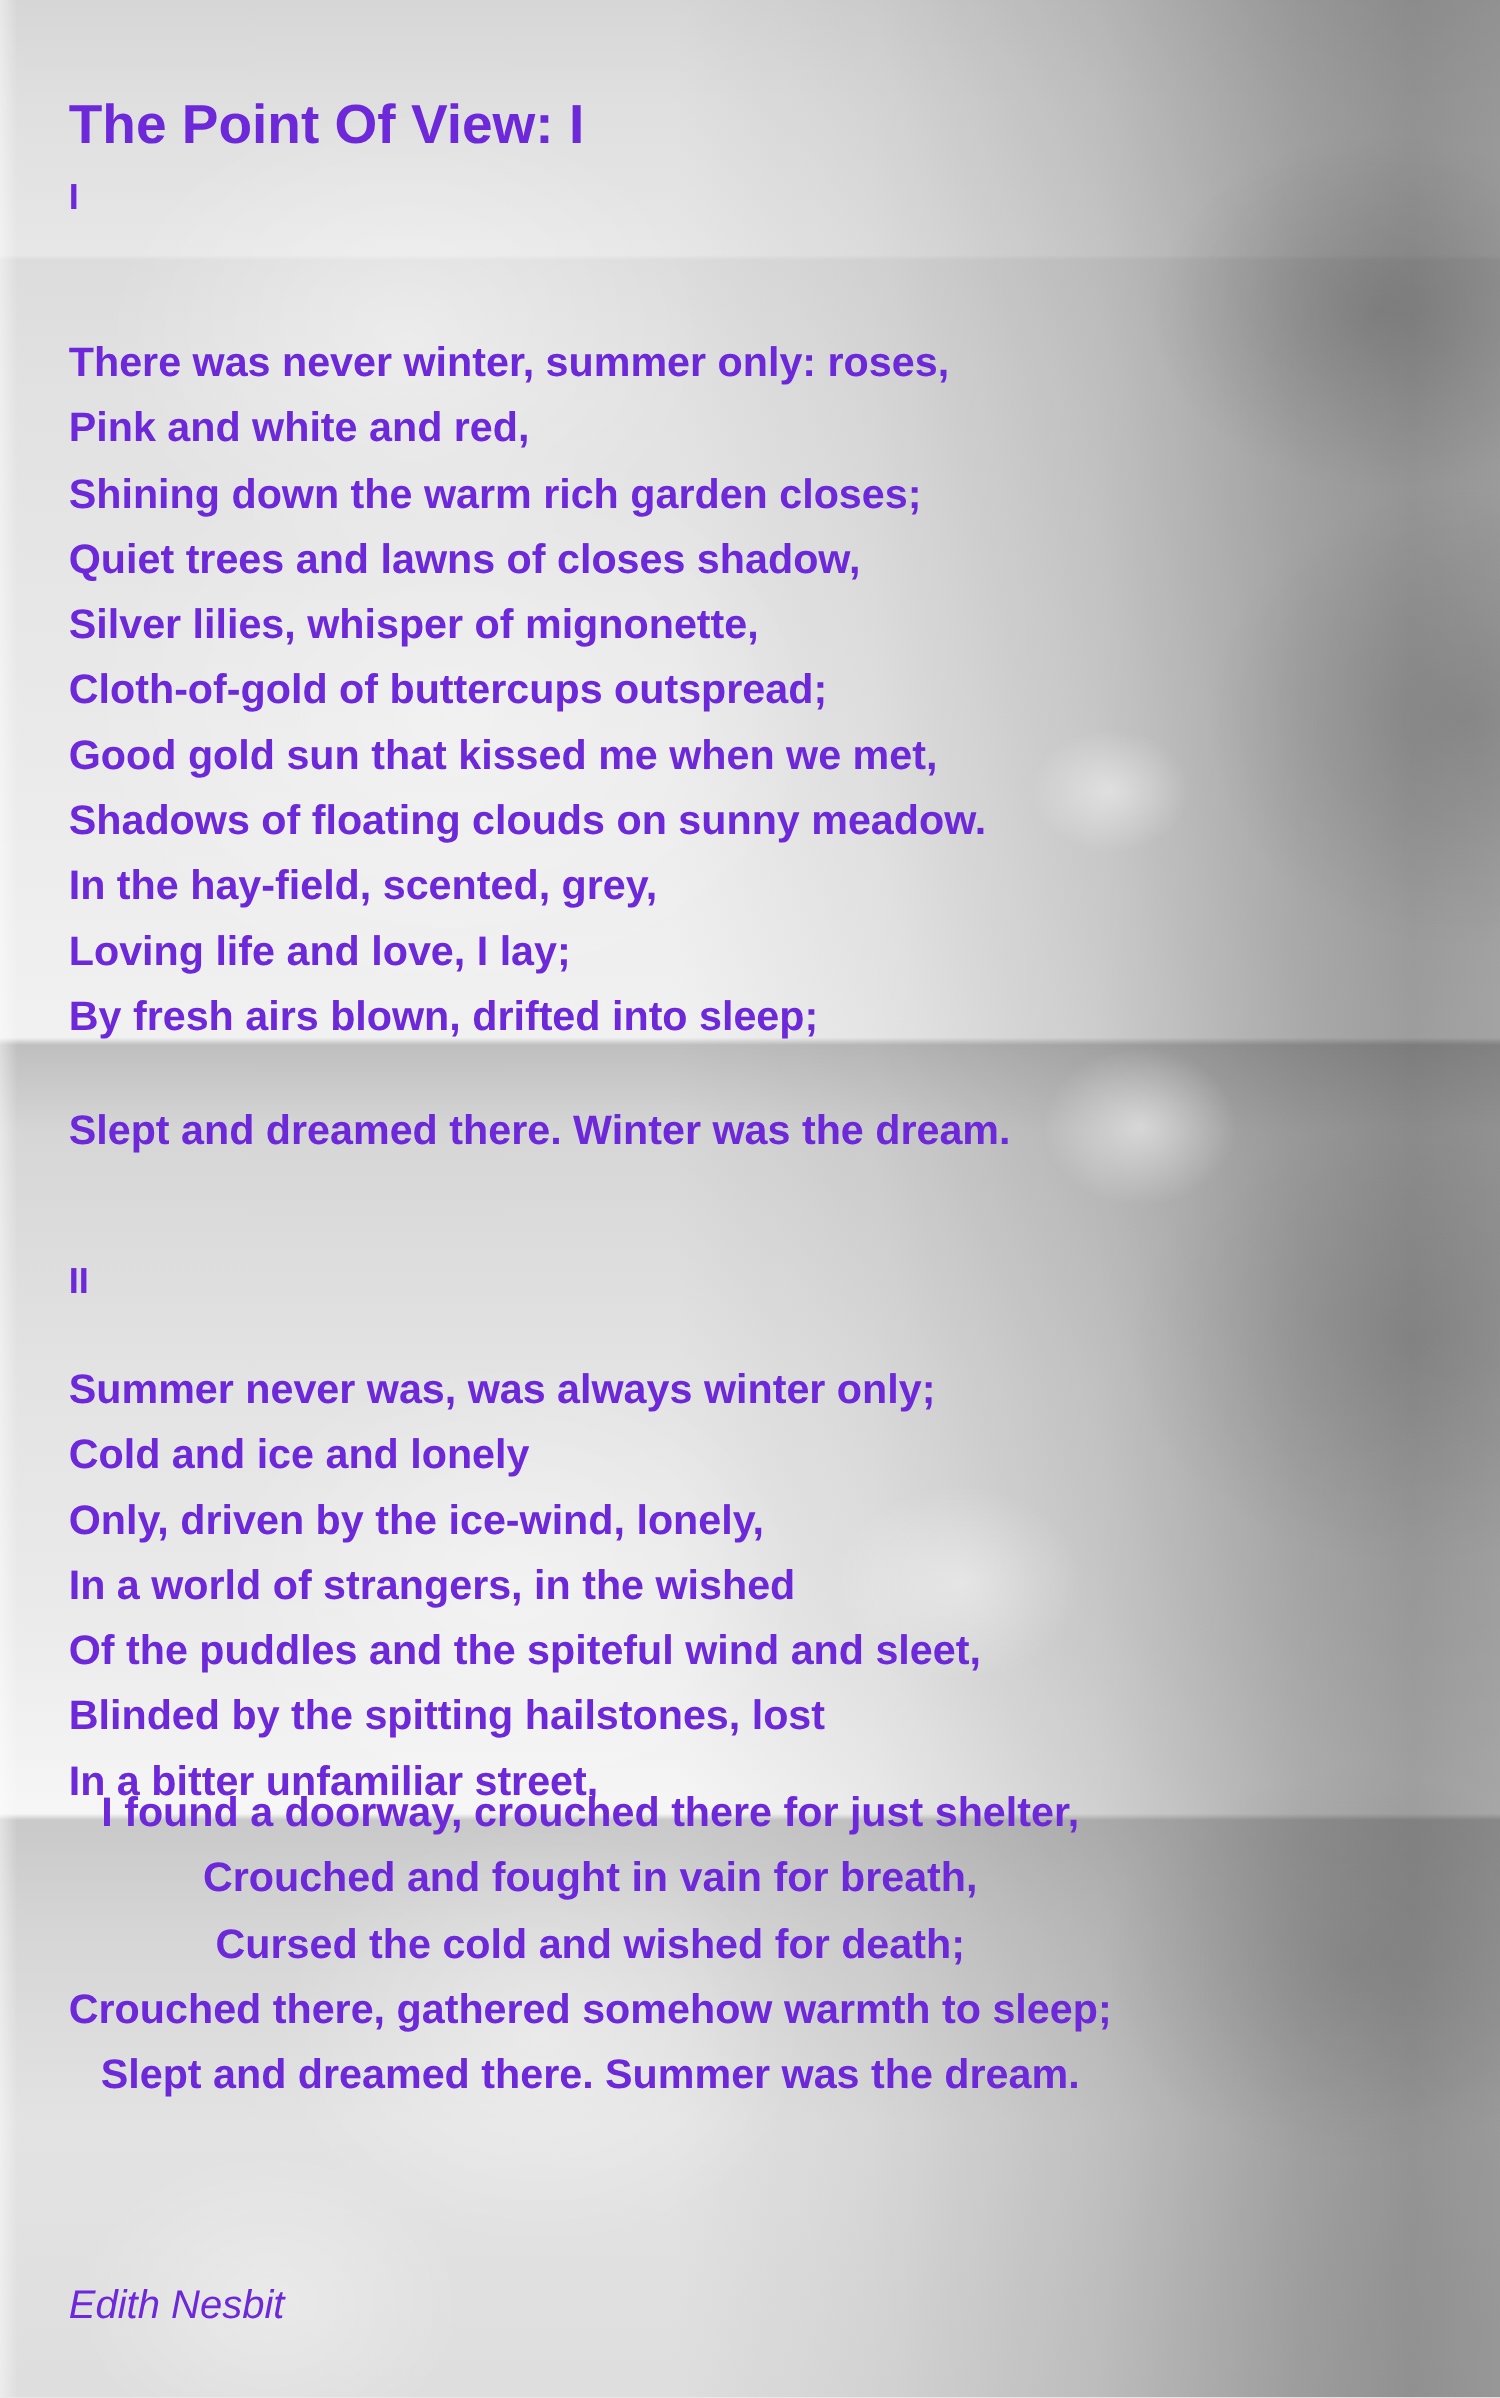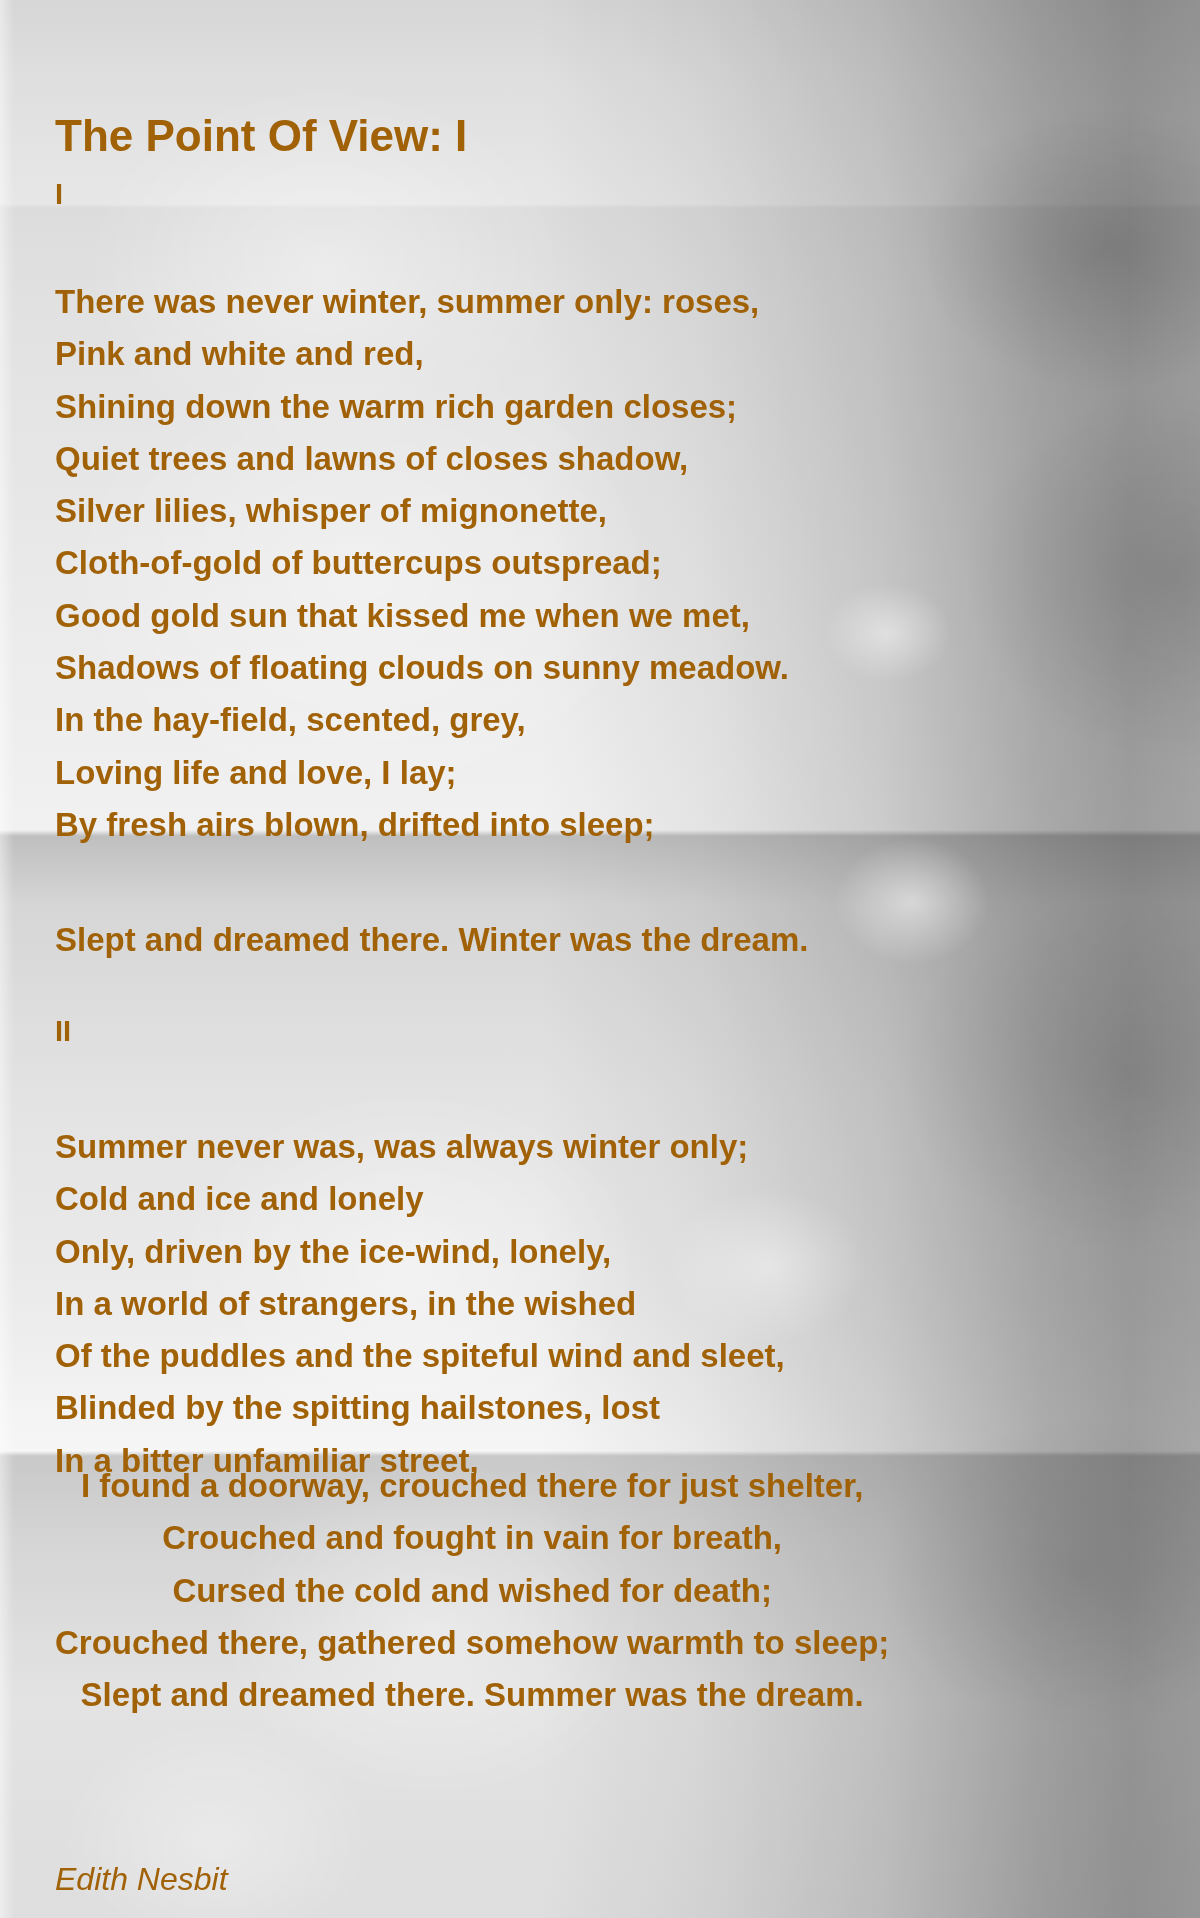--- a/index.html
+++ b/index.html
@@ -47,35 +47,35 @@
       radial-gradient(ellipse 340px 260px at 27% 14%, rgba(255,255,255,0.40), rgba(255,255,255,0) 70%),
       radial-gradient(ellipse 420px 320px at 30% 30%, rgba(255,255,255,0.35), rgba(255,255,255,0) 70%),
       radial-gradient(ellipse 90px 70px at 74% 33%, rgba(255,255,255,0.45), rgba(255,255,255,0) 70%),
       radial-gradient(ellipse 110px 90px at 76% 47%, rgba(255,255,255,0.50), rgba(255,255,255,0) 70%),
       radial-gradient(ellipse 140px 110px at 64% 66%, rgba(255,255,255,0.40), rgba(255,255,255,0) 70%),
       radial-gradient(ellipse 330px 250px at 34% 66%, rgba(255,255,255,0.40), rgba(255,255,255,0) 70%),
       radial-gradient(ellipse 300px 240px at 36% 85%, rgba(255,255,255,0.38), rgba(255,255,255,0) 70%),
       radial-gradient(ellipse 220px 170px at 18% 96%, rgba(255,255,255,0.32), rgba(255,255,255,0) 70%);
   }
   
-  .content { position: absolute; inset: 0; color: #a16207; margin-top: 36px; }
+  .content { position: absolute; inset: 0; color: #6d28d9; }
   .block { position: absolute; left: 55px; }
   .title {
     top: 49px;
     font-size: 44px; font-weight: 700; line-height: 44px;
     white-space: pre;
   }
   .marker {
     font-size: 29px; font-weight: 700; line-height: 52.3px;
     white-space: pre;
   }
   .marker-1 { top: 132px; }
-  .marker-2 { top: 969px; }
+  .marker-2 { top: 999px; }
   .stanza { }
-  .stanza-1 { top: 240px; }
+  .stanza-1 { top: 264px; }
   .coda-1  { top: 878px; }
   .stanza-2 { top: 1085px; }
   .stanza-3 { top: 1424px; text-align: center; }
   .line {
     font-size: 33px; font-weight: 700; line-height: 52.3px;
     white-space: pre;
   }
   .author {
     top: 1817px;
     font-size: 32px; font-style: italic; font-weight: 400;

